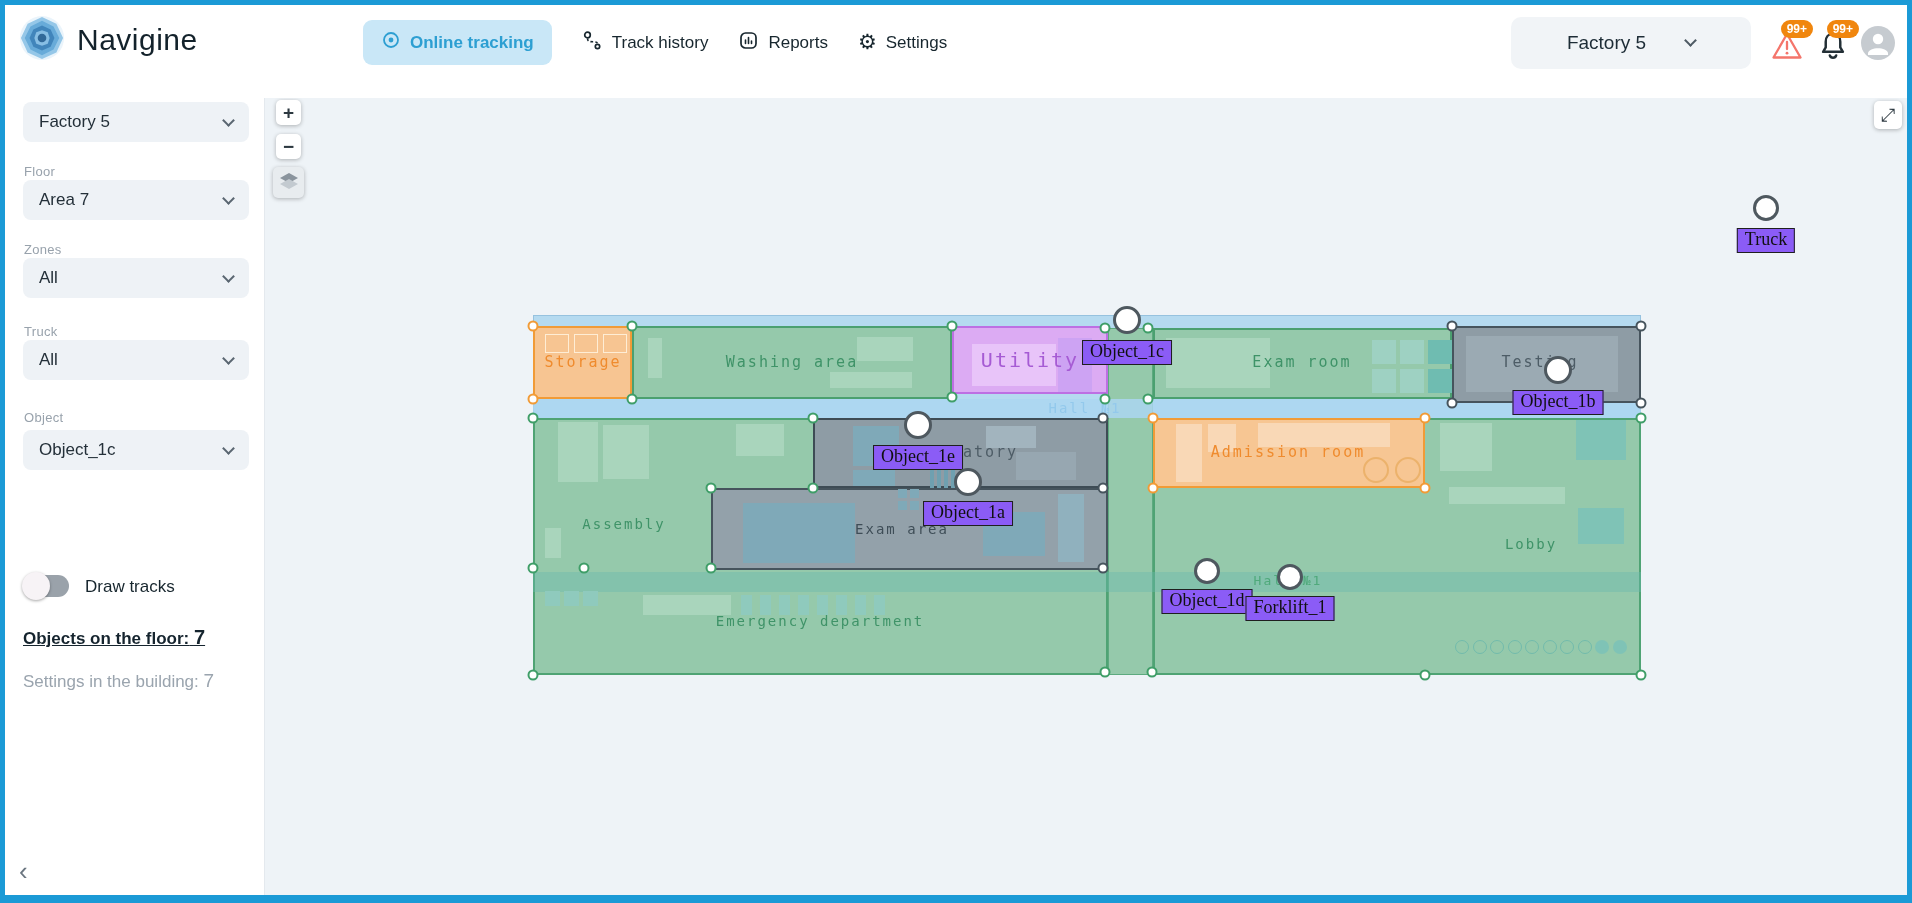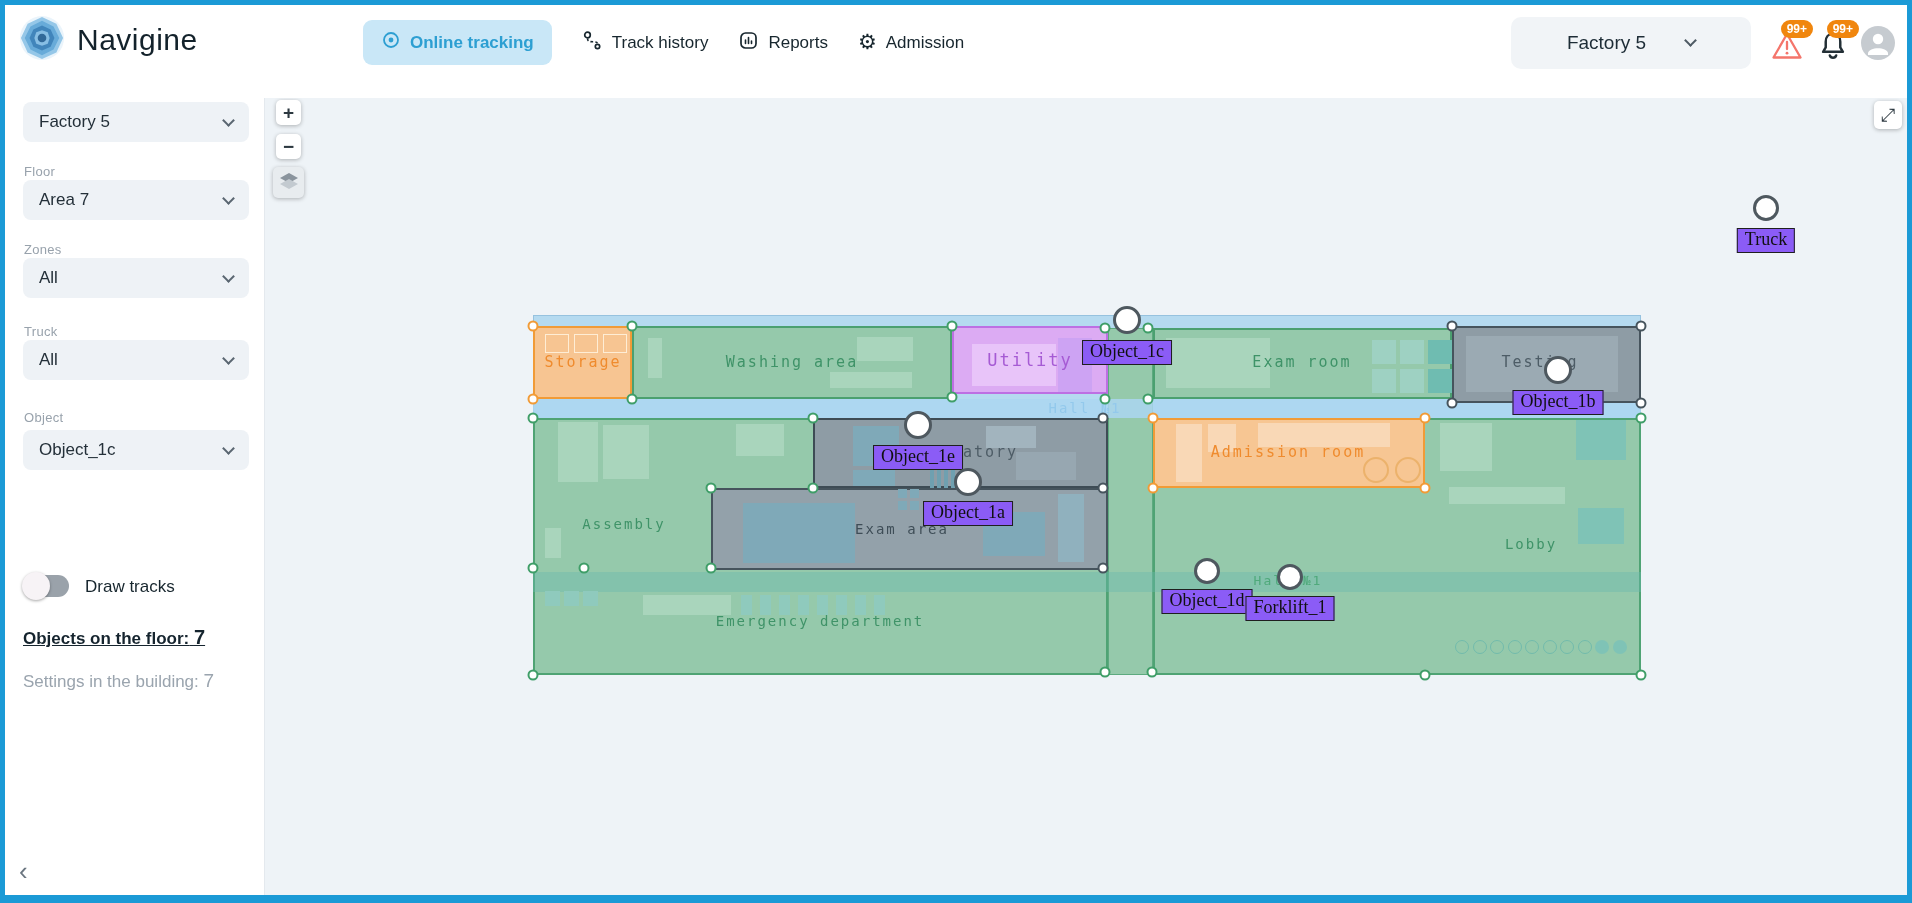--- a/index.html
+++ b/index.html
@@ -104,21 +104,21 @@
         <span>
           <svg width="21" height="21" viewBox="0 0 21 21" fill="none">
             <rect x="3" y="3" width="15" height="15" rx="4.5" stroke="#17262e" stroke-width="1.7"></rect>
             <path d="M7.5 13.5 V10 M10.5 13.5 V7.5 M13.5 13.5 V11" stroke="#17262e" stroke-width="1.6" stroke-linecap="round"></path>
           </svg>
         </span>
         <span>Reports</span>
       </div>
       <div class="nav-item">
         <span style="font-size:21px;line-height:1;font-family:'DejaVu Sans',sans-serif;">⚙</span>
-        <span>Admission</span>
+        <span>Settings</span>
       </div>
     </div>
 
     <div class="hdr-right">
       <div class="loc-box">
         <span>Factory 5</span>
         <span class="chev"></span>
       </div>
       <div class="icon-wrap">
         <span class="badge">99+</span>
@@ -272,21 +272,21 @@
       <div class="circ" style="left: 1490px; top: 640px; width: 14px; height: 14px; background: transparent; border: 1.5px solid rgba(110, 185, 172, 0.9);"></div>
       <div class="circ" style="left: 1508px; top: 640px; width: 14px; height: 14px; background: transparent; border: 1.5px solid rgba(110, 185, 172, 0.9);"></div>
       <div class="circ" style="left: 1525px; top: 640px; width: 14px; height: 14px; background: transparent; border: 1.5px solid rgba(110, 185, 172, 0.9);"></div>
       <div class="circ" style="left: 1543px; top: 640px; width: 14px; height: 14px; background: transparent; border: 1.5px solid rgba(110, 185, 172, 0.9);"></div>
       <div class="circ" style="left: 1560px; top: 640px; width: 14px; height: 14px; background: transparent; border: 1.5px solid rgba(110, 185, 172, 0.9);"></div>
       <div class="circ" style="left: 1578px; top: 640px; width: 14px; height: 14px; background: transparent; border: 1.5px solid rgba(110, 185, 172, 0.9);"></div>
       <div class="circ" style="left: 1595px; top: 640px; width: 14px; height: 14px; background: rgb(127, 195, 182); border: none;"></div>
       <div class="circ" style="left: 1613px; top: 640px; width: 14px; height: 14px; background: rgb(127, 195, 182); border: none;"></div>
       <div class="zlabel" style="left: 583px; top: 362px; color: rgb(239, 139, 46); font-size: 15px;">Storage</div>
       <div class="zlabel" style="left: 792px; top: 362px; color: rgb(63, 147, 104); font-size: 15px;">Washing area</div>
-      <div class="zlabel" style="left: 1030px; top: 360px; color: rgb(166, 91, 212); font-size: 17px;">Utility</div>
+      <div class="zlabel" style="left: 1030px; top: 360px; color: rgb(166, 91, 212); font-size: 20px;">Utility</div>
       <div class="zlabel" style="left: 1302px; top: 362px; color: rgb(63, 147, 104); font-size: 15px;">Exam room</div>
       <div class="zlabel" style="left: 1540px; top: 362px; color: rgb(77, 92, 102); font-size: 15px;">Testing</div>
       <div class="zlabel" style="left: 624px; top: 494px; color: rgb(63, 147, 104); font-size: 14px; margin-top: 30px;">Assembly</div>
       <div class="zlabel" style="left: 963px; top: 452px; color: rgb(77, 92, 102); font-size: 15px;">Laboratory</div>
       <div class="zlabel" style="left: 902px; top: 529px; color: rgb(62, 77, 87); font-size: 14px;">Exam area</div>
       <div class="zlabel" style="left: 1288px; top: 452px; color: rgb(239, 139, 46); font-size: 15px;">Admission room</div>
       <div class="zlabel" style="left: 820px; top: 621px; color: rgb(63, 147, 104); font-size: 14px;">Emergency department</div>
       <div class="zlabel" style="left: 1531px; top: 544px; color: rgb(63, 147, 104); font-size: 14px;">Lobby</div>
       <div class="zlabel" style="left: 1085px; top: 408px; color: rgb(147, 201, 236); font-size: 14px;">Hall №1</div>
       <div class="zlabel" style="left: 1288px; top: 580px; color: rgb(79, 169, 123); font-size: 13px;">Hall №1</div>

